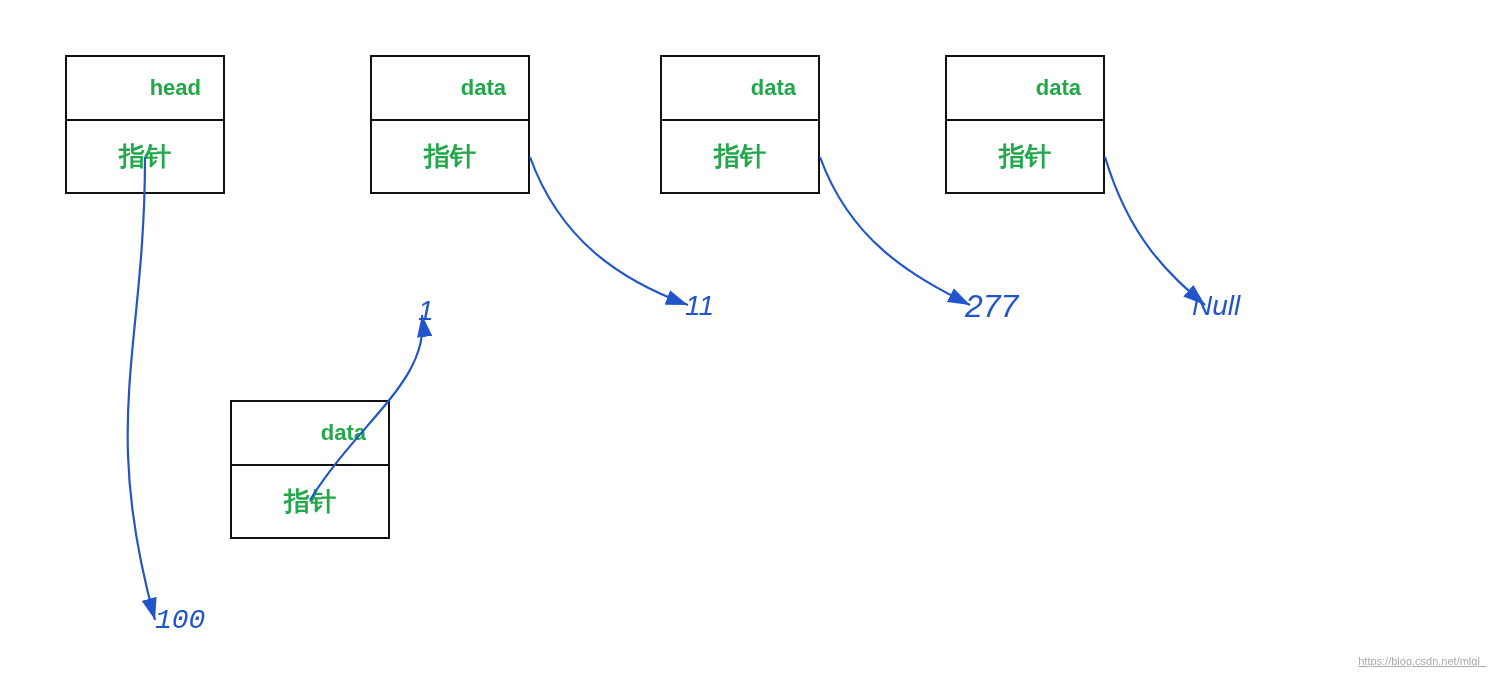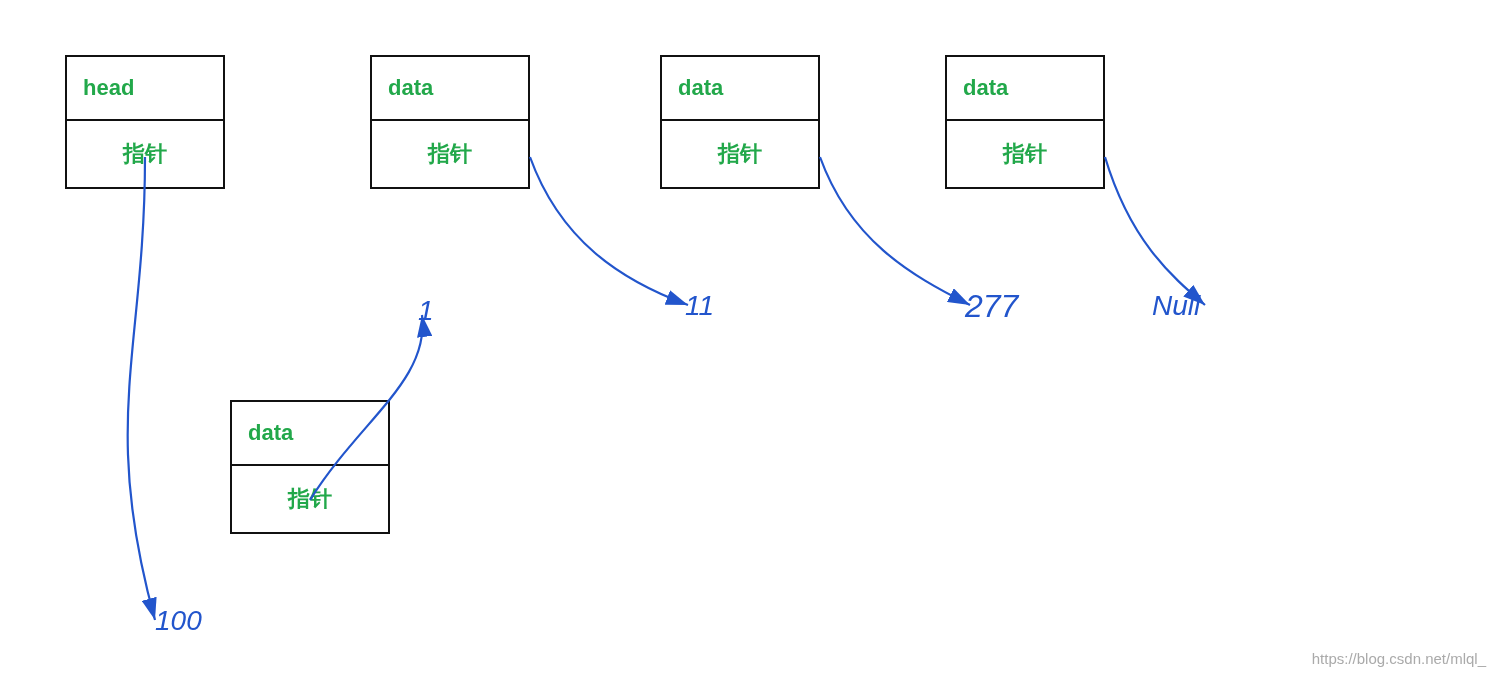--- a/index.html
+++ b/index.html
@@ -13,31 +13,31 @@
     }
 
     .node-box {
       position: absolute;
       border: 2.5px solid #111;
       width: 160px;
     }
 
     .node-top {
       border-bottom: 2.5px solid #111;
-      padding: 18px 16px;
-      text-align: left;
+      padding: 18px 22px;
+      text-align: right;
       font-size: 22px;
       color: #22a84a;
       font-weight: bold;
     }
 
     .node-bottom {
       padding: 18px 24px;
       text-align: center;
-      font-size: 22px;
+      font-size: 26px;
       color: #22a84a;
       font-weight: bold;
     }
 
     .handwritten {
       position: absolute;
       font-family: 'Comic Sans MS', cursive, sans-serif;
       color: #2255cc;
       font-size: 26px;
       font-style: italic;
@@ -49,22 +49,23 @@
       left: 0;
       width: 1494px;
       height: 679px;
       pointer-events: none;
     }
 
     .watermark {
       position: absolute;
       bottom: 12px;
       right: 8px;
-      font-size: 15px;
+      font-size: 11px;
       color: #aaa;
+      text-decoration: underline;
     }
   </style>
 </head>
 <body>
 
 <div class="node-box" style="left:65px; top:55px;">
   <div class="node-top">head</div>
   <div class="node-bottom">指针</div>
 </div>
 
@@ -84,22 +85,22 @@
 </div>
 
 <div class="node-box" style="left:230px; top:400px;">
   <div class="node-top">data</div>
   <div class="node-bottom">指针</div>
 </div>
 
 <div class="handwritten" style="left:418px; top:295px; font-size:28px;">1</div>
 <div class="handwritten" style="left:685px; top:290px; font-size:28px;text-align:right;">11</div>
 <div class="handwritten" style="left:965px; top:288px; font-size:32px;">277</div>
-<div class="handwritten" style="left:1152px; top:290px; font-size:28px;">Null</div>
-<div class="handwritten" style="left:155px; top:605px; font-size:28px;">100</div>
+<div class="handwritten" style="left:1192px; top:290px; font-size:28px;">Null</div>
+<div class="handwritten" style="left:155px; top:605px; font-size:28px;font-family:Liberation Mono, monospace;">100</div>
 
 <svg class="arrows">
   <defs>
     <marker id="arrowBlue" markerWidth="10" markerHeight="7" refX="10" refY="3.5" orient="auto">
       <polygon points="0 0, 10 3.5, 0 7" fill="#2255cc"></polygon>
     </marker>
   </defs>
 
   <path d="M 145 157 C 145 350, 100 420, 155 620" stroke="#2255cc" stroke-width="2.2" fill="none" marker-end="url(#arrowBlue)"></path>
 

